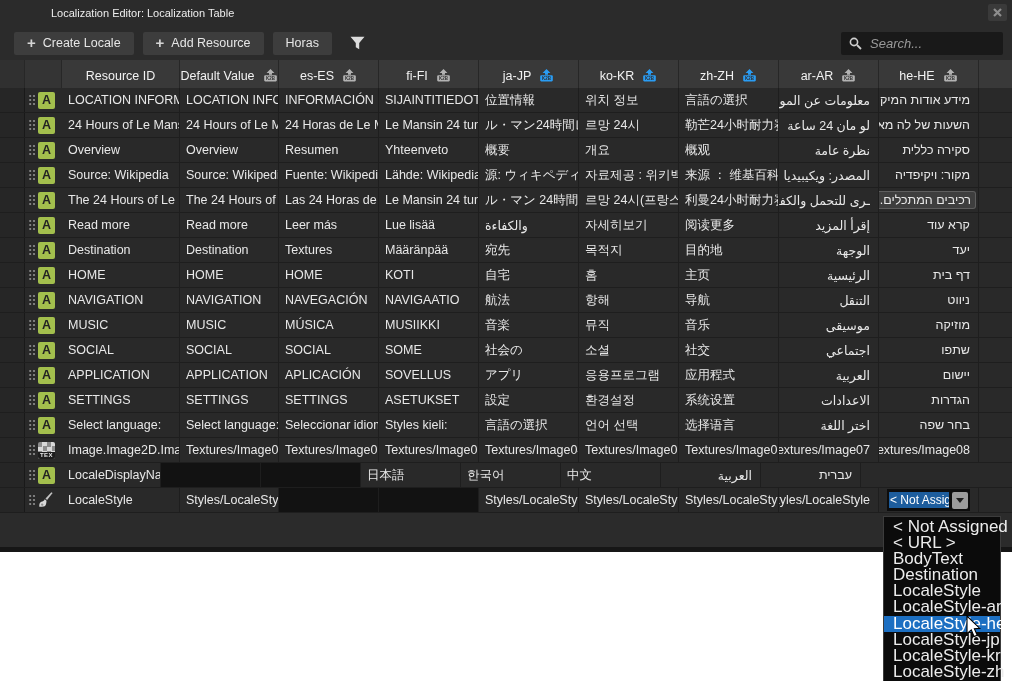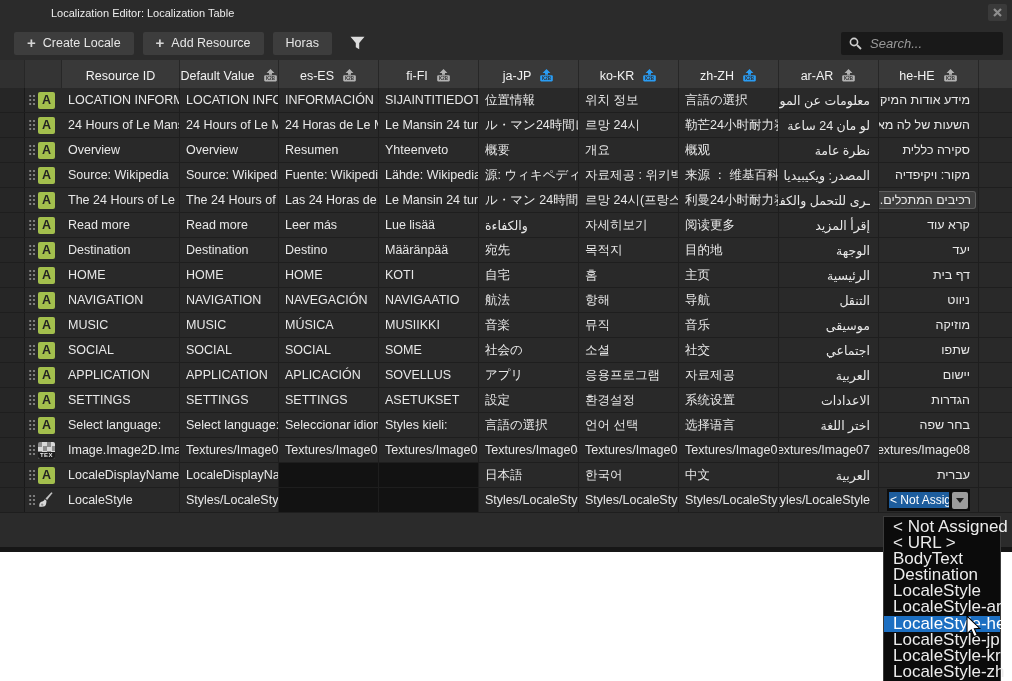--- a/index.html
+++ b/index.html
@@ -519,21 +519,21 @@
 
     </div>
     <div class="cells">
           <div class="cell c0">
             <span class="ctext">Destination</span>
           </div>
           <div class="cell c1">
             <span class="ctext">Destination</span>
           </div>
           <div class="cell c2">
-            <span class="ctext">Destino</span>
+            <span class="ctext">Textures</span>
           </div>
           <div class="cell c3">
             <span class="ctext">Määränpää</span>
           </div>
           <div class="cell c4">
             <span class="ctext">宛先</span>
           </div>
           <div class="cell c5">
             <span class="ctext">목적지</span>
           </div>
@@ -766,21 +766,21 @@
           <div class="cell c3">
             <span class="ctext">SOVELLUS</span>
           </div>
           <div class="cell c4">
             <span class="ctext">アプリ</span>
           </div>
           <div class="cell c5">
             <span class="ctext">응용프로그램</span>
           </div>
           <div class="cell c6">
-            <span class="ctext">자료제공</span>
+            <span class="ctext">应用程式</span>
           </div>
           <div class="cell c7 rtl">
             <span class="ctext">العربية</span>
           </div>
           <div class="cell c8 rtl">
             <span class="ctext">יישום</span>
           </div>
           <div class="cell fillcell"></div>
         </div>
   </div>
@@ -938,23 +938,20 @@
             <circle cx="6" cy="6" r="1.1" fill="#909090"></circle>
         <circle cx="2.2" cy="10" r="1.1" fill="#909090"></circle>
             <circle cx="6" cy="10" r="1.1" fill="#909090"></circle>
       </svg>
     </div>
     <div class="typeicon">
       <div class="icon-a">A</div>
 
     </div>
     <div class="cells">
-          <div class="cell c0">
-            <span class="ctext">LocaleDisplayName</span>
-          </div>
           <div class="cell c1">
             <span class="ctext">LocaleDisplayNam</span>
           </div>
           <div class="cell c2 empty"></div>
           <div class="cell c3 empty"></div>
           <div class="cell c4">
             <span class="ctext">日本語</span>
           </div>
           <div class="cell c5">
             <span class="ctext">한국어</span>

